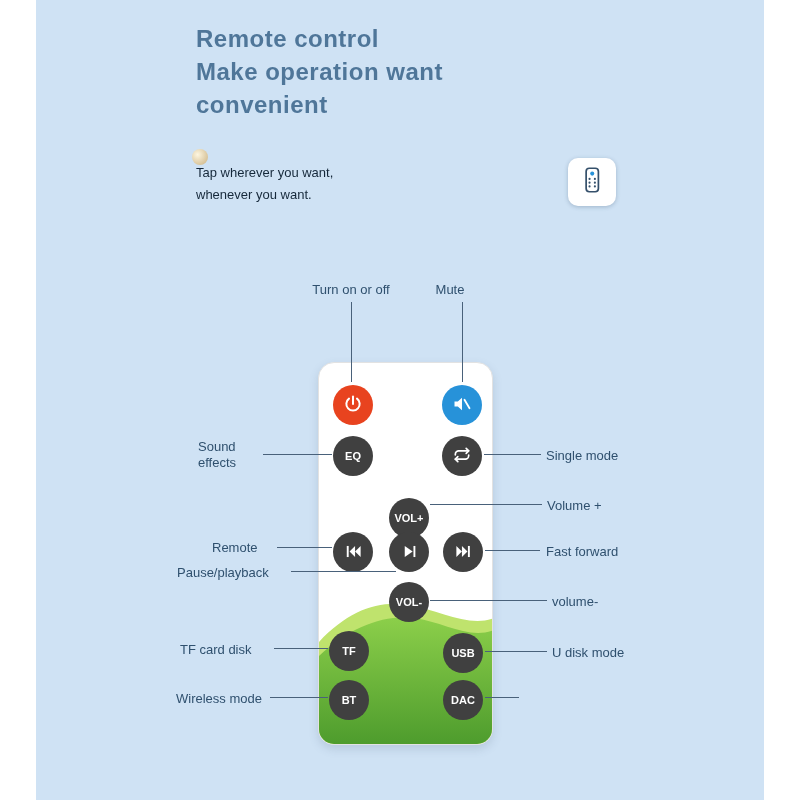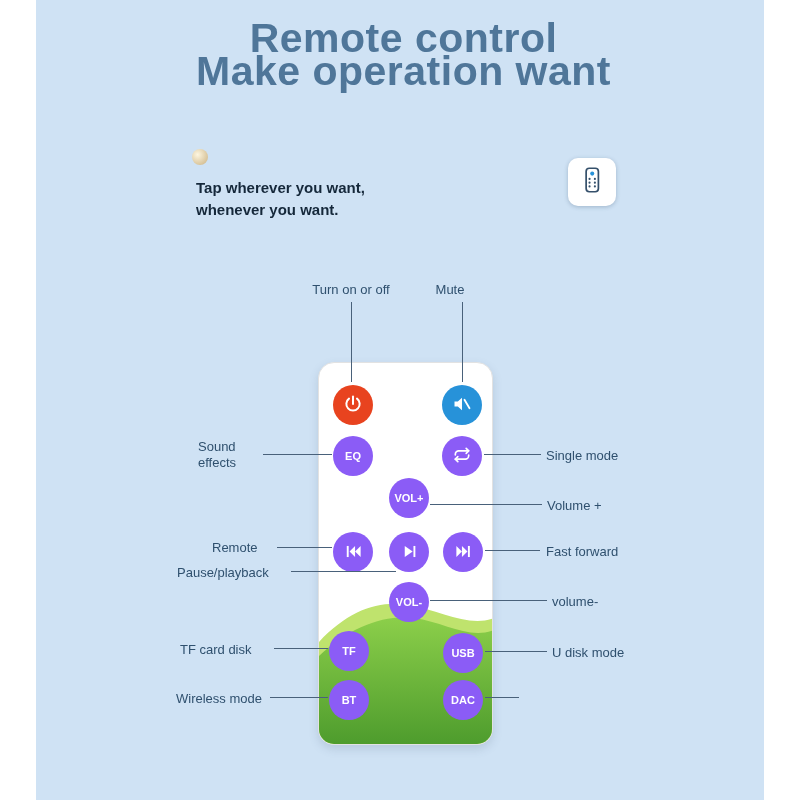--- a/index.html
+++ b/index.html
@@ -6,52 +6,53 @@
   body { margin: 0; background: #fff; }
   .stage {
     position: relative; width: 800px; height: 800px; background: #ffffff;
     font-family: "Liberation Sans", sans-serif; overflow: hidden;
   }
   .panel {
     position: absolute; left: 36px; right: 36px; top: 0; bottom: 0;
     background: var(--bg, #cfe2f4);
   }
   .abs { position: absolute; }
-  .title { left: 196px; top: 22px; font-size: 41px; line-height: 33px; font-weight: 700;
-           color: var(--title, #4f7699); letter-spacing: .5px; text-align: center; }
+  .title { left: 196px; top: 22px; font-size: 24px; line-height: 33px; font-weight: 700;
+           color: var(--title, #4f7699); letter-spacing: .5px; }
   .dot { left: 192px; top: 149px; width: 16px; height: 16px; border-radius: 50%;
          background: radial-gradient(circle at 35% 35%, #fdf6e0, #d9c59c 70%, #c8b184); }
-  .tagline { left: 196px; top: 177px; font-size: 15px; line-height: 22px; font-weight: 700;
+  .tagline { left: 196px; top: 162px; font-size: 13px; line-height: 22px; font-weight: 400;
              color: #15283a; }
   .badge { left: 568px; top: 158px; width: 48px; height: 48px; background: #fff;
            border-radius: 10px; box-shadow: 0 1px 4px rgba(50,80,110,.3);
            display: flex; align-items: center; justify-content: center; }
   .remote { left: 318px; top: 362px; width: 175px; height: 383px; background: #fff;
             border-radius: 16px; border: 1px solid #e2e2e2; overflow: hidden;
             box-shadow: 0 4px 10px rgba(70,95,120,.18); }
   .wave { position: absolute; left: 0; bottom: 0; }
   .btn { position: absolute; width: 40px; height: 40px; margin: -20px 0 0 -20px;
-         border-radius: 50%; background: #8b5cf6; color: #fff;
+         border-radius: 50%; background: #404040; color: #fff;
          display: flex; align-items: center; justify-content: center;
          font-size: 11px; font-weight: 700; }
   .label { position: absolute; color: var(--label, #2f506e); font-size: 13px; line-height: 16px; }
   .t-right { text-align: left; }
   .t-center { text-align: center; }
   .hline { position: absolute; height: 1px; background: #49617a; }
   .vline { position: absolute; width: 1px; background: #49617a; }
 </style>
 </head>
 <body>
 
 <div class="stage">
   <div class="panel"></div>
 
   <div class="abs title">
     <div>Remote control</div>
     <div>Make operation want</div>
+    <div>convenient</div>
   </div>
   <div class="abs dot"></div>
   <div class="abs tagline">
     <div>Tap wherever you want,</div>
     <div>whenever you want.</div>
   </div>
 
   <div class="abs badge">
     <span>
       <svg width="32" height="32" viewBox="0 0 30 30">
@@ -101,21 +102,21 @@
     <div class="btn" style="left:143px;top:93px">
       <span>
         <svg width="20" height="20" viewBox="0 0 24 24" fill="none" stroke="#fff" stroke-width="2" stroke-linecap="round" stroke-linejoin="round">
           <path d="M17 4l3 3-3 3"></path>
             <path d="M20 7H8a4 4 0 0 0-4 4v1"></path>
           <path d="M7 20l-3-3 3-3"></path>
             <path d="M4 17h12a4 4 0 0 0 4-4v-1"></path>
         </svg>
       </span>
     </div>
-    <div class="btn" style="left:90px;top:135px">
+    <div class="btn" style="left:90px;top:155px">
       <span>VOL+</span>
     </div>
     <div class="btn" style="left:34px;top:189px">
       <span>
         <svg width="19" height="19" viewBox="0 0 24 24" fill="#fff">
           <rect x="3.5" y="5" width="2.4" height="14"></rect>
           <polygon points="14,5 14,19 7,12"></polygon>
             <polygon points="21,5 21,19 14,12"></polygon>
         </svg>
       </span>

